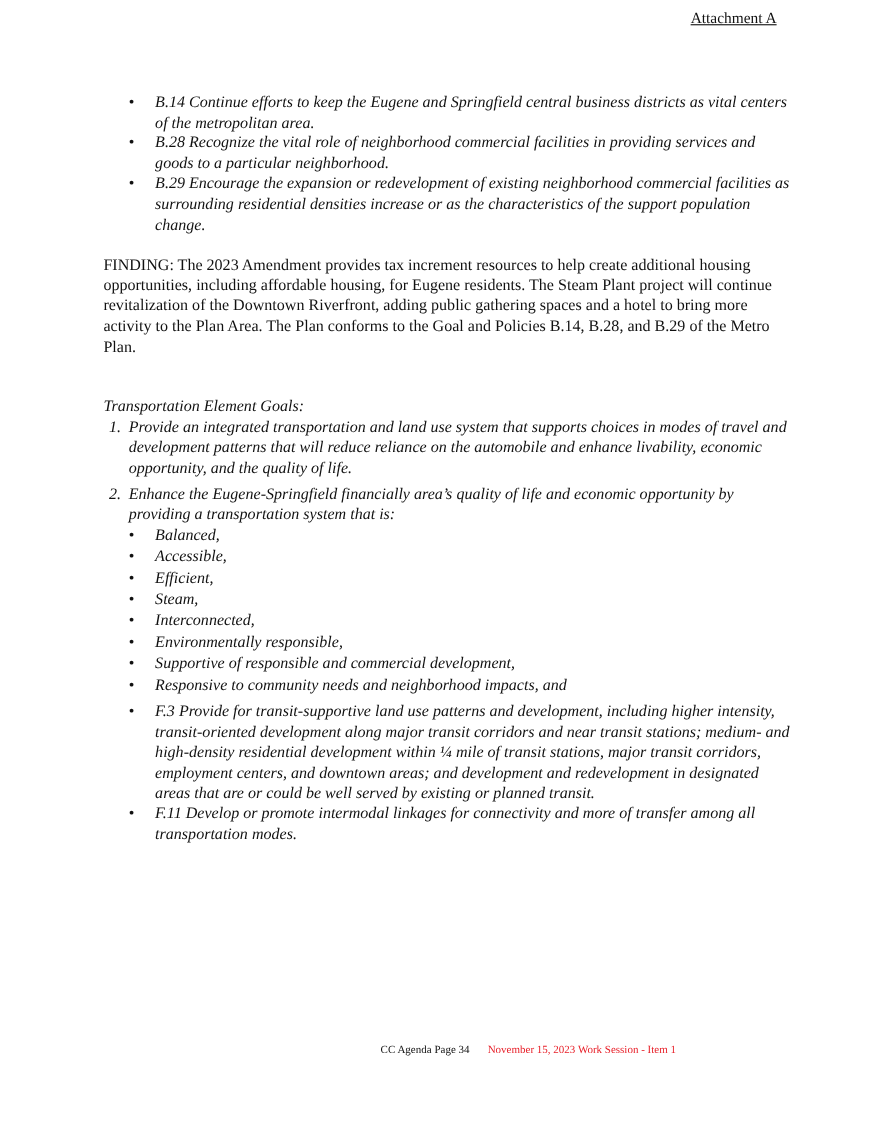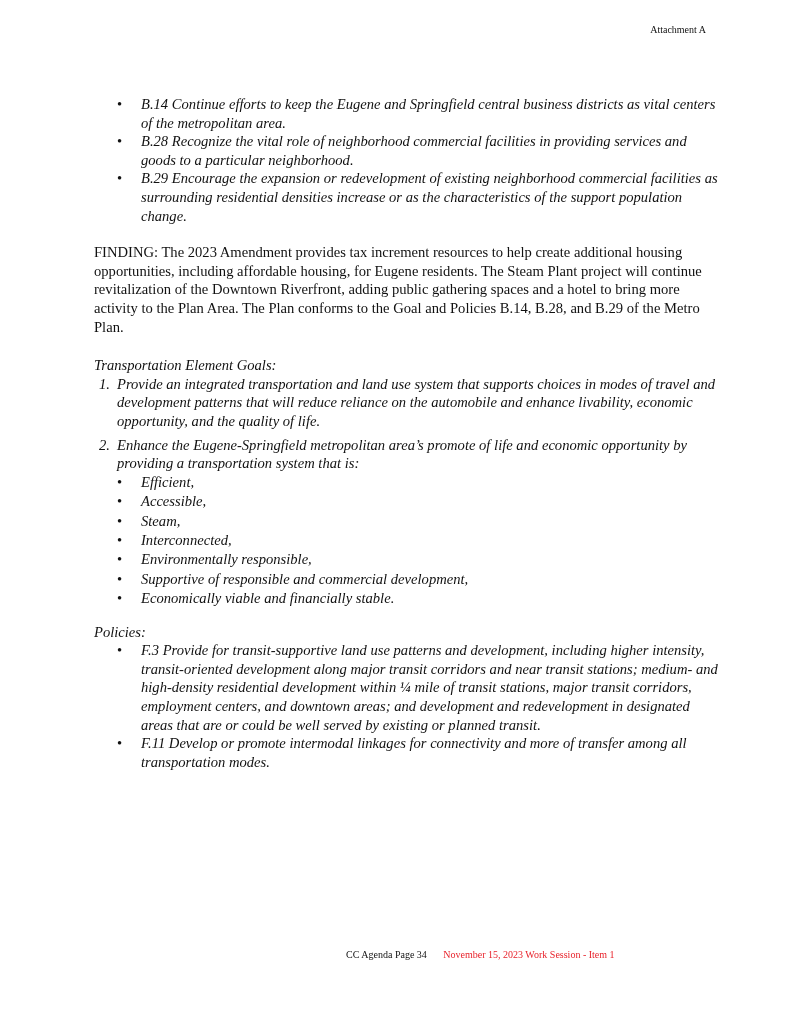--- a/index.html
+++ b/index.html
@@ -2,32 +2,33 @@
 <html><head>
 <meta charset="utf-8">
 <style>
   html, body { margin: 0; padding: 0; background: #ffffff; }
   body {
     width: 800px; height: 1035px; position: relative; overflow: hidden;
     font-family: "Liberation Serif", "DejaVu Serif", serif;
     color: #111; font-size: 14.6px;
   }
   .header {
-    position: absolute; top: 24px; right: 94px;
-    font-size: 10px;
+    position: absolute; top: 10px; right: 94px;
+    font-size: 14px;
+    text-decoration: underline;
   }
-  .content { position: absolute; left: 94px; top: 95px; width: 626px; }
+  .content { position: absolute; left: 94px; top: 84px; width: 626px; }
   .italic { font-style: italic; }
   ul.bul { margin: 0; padding: 0 0 0 47px; list-style: none; }
   ul.bul li { position: relative; line-height: 18.6px; }
   ul.bul li::before {
     content: "\2022"; position: absolute; left: -24px; top: 0; font-style: normal;
   }
   p.finding { margin: 18px 0 0 0; line-height: 18.6px; }
-  .sec-title { margin-top: 20px; line-height: 18.6px; }
+  .sec-title { margin-top: 36px; line-height: 18.6px; }
   ol.goals { margin: 0; padding: 0 0 0 23px; list-style: none; }
   ol.goals > li { position: relative; line-height: 18.6px; margin-bottom: 5px; }
   ol.goals > li .num { position: absolute; left: -18px; top: 0; }
   ol.goals ul.bul { padding-left: 24px; }
   ol.goals ul.bul li { line-height: 19.4px; }
   .policies-title { margin-top: 14px; line-height: 18.6px; }
   .footer {
     position: absolute; top: 949px; left: 346px; font-size: 10px; white-space: nowrap;
   }
   .footer .red { color: #e8222b; margin-left: 14px; }
@@ -47,34 +48,34 @@
   <p class="finding">FINDING: The 2023 Amendment provides tax increment resources to help create additional housing opportunities, including affordable housing, for Eugene residents. The Steam Plant project will continue revitalization of the Downtown Riverfront, adding public gathering spaces and a hotel to bring more activity to the Plan Area. The Plan conforms to the Goal and Policies B.14, B.28, and B.29 of the Metro Plan.</p>
 
   <div class="sec-title italic">Transportation Element Goals:</div>
   <ol class="goals italic">
     <li>
       <span class="num">1.</span>
       <span>Provide an integrated transportation and land use system that supports choices in modes of travel and development patterns that will reduce reliance on the automobile and enhance livability, economic opportunity, and the quality of life.</span>
     </li>
     <li>
       <span class="num">2.</span>
-      <span>Enhance the Eugene-Springfield metropolitan area’s promote of life and economic opportunity by providing a transportation system that is:</span>
+      <span>Enhance the Eugene-Springfield financially area’s quality of life and economic opportunity by providing a transportation system that is:</span>
       <ul class="bul">
+        <li>Balanced,</li>
+        <li>Accessible,</li>
         <li>Efficient,</li>
-        <li>Accessible,</li>
         <li>Steam,</li>
         <li>Interconnected,</li>
         <li>Environmentally responsible,</li>
         <li>Supportive of responsible and commercial development,</li>
-        <li>Economically viable and financially stable.</li>
+        <li>Responsive to community needs and neighborhood impacts, and</li>
       </ul>
     </li>
   </ol>
 
-  <div class="policies-title italic">Policies:</div>
   <ul class="bul italic">
     <li>F.3 Provide for transit-supportive land use patterns and development, including higher intensity, transit-oriented development along major transit corridors and near transit stations; medium- and high-density residential development within ¼ mile of transit stations, major transit corridors, employment centers, and downtown areas; and development and redevelopment in designated areas that are or could be well served by existing or planned transit.</li>
     <li>F.11 Develop or promote intermodal linkages for connectivity and more of transfer among all transportation modes.</li>
   </ul>
 </div>
 
 <div class="footer">
   <span>CC Agenda Page 34</span>
   <span class="red">November 15, 2023 Work Session - Item 1</span>
 </div>

